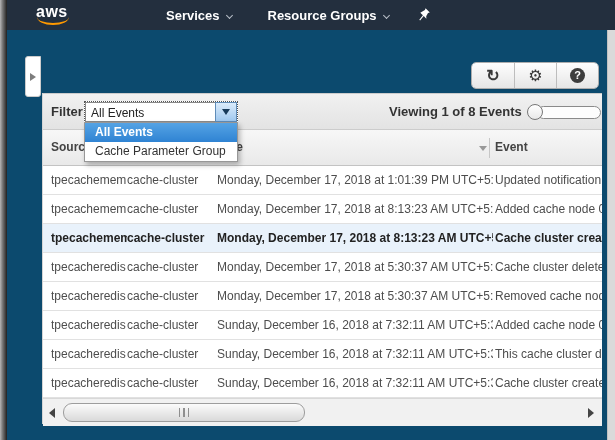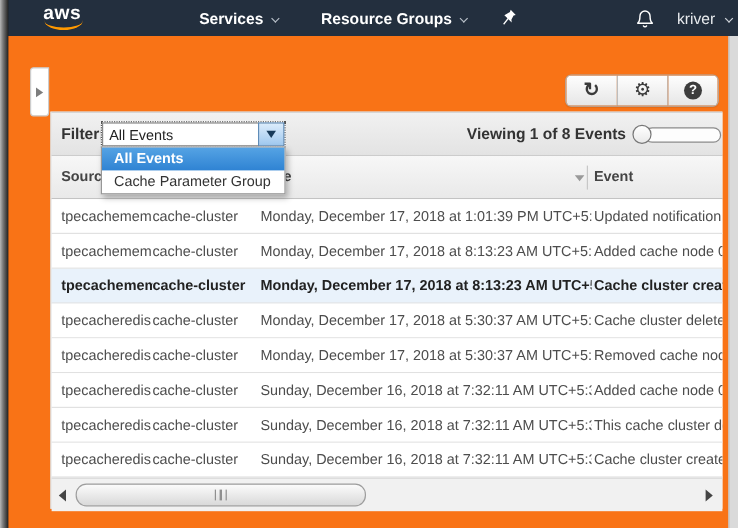--- a/index.html
+++ b/index.html
@@ -1,17 +1,17 @@
 <!DOCTYPE html>
 <html><head>
 <meta charset="utf-8">
 <style>
   * { margin:0; padding:0; box-sizing:border-box; }
   html,body { background:#fff; font-family:"Liberation Sans", sans-serif; }
-  .screen { position:relative; width:615px; height:440px; overflow:hidden; background:#f97316; }
+  .screen { position:relative; width:615px; height:440px; overflow:hidden; background:#0c4a6e; }
 
   
   .navbar { position:absolute; left:0; top:0; width:615px; height:30px;
     background:#232f3e; display:flex; align-items:center; z-index:30; }
   .aws-logo { margin-left:36px; position:relative; width:42px; height:24px; }
   .aws-logo .aws-text { color:#fff; font-weight:700; font-size:16px; letter-spacing:.5px; line-height:18px; }
   .aws-logo .aws-smile { position:absolute; left:1px; top:13px; width:32px; height:9px;
     border-bottom:2.5px solid #f90; border-radius:0 0 90% 90% / 0 0 160% 160%; }
   .nav-item { color:#fff; font-weight:700; font-size:13px; white-space:nowrap; cursor:pointer; }
   .nav-services { margin-left:88px; }
@@ -129,32 +129,20 @@
       <span>Services</span><span class="chev"></span>
     </div>
     <div class="nav-item nav-resource">
       <span>Resource Groups</span><span class="chev"></span>
     </div>
     <div class="nav-pin">
       <svg class="pin-svg" width="15" height="16" viewBox="0 0 15 16">
         <path d="M9.6 1.2 L13.8 5.4 L12.0 5.9 L10.2 9.2 L10.4 11.8 L7.7 9.1 L4.1 13.6 L3.3 12.8 L6.9 8.3 L4.3 5.7 L8.9 3.1 Z" fill="#ffffff"></path>
       </svg>
     </div>
-    <div class="nav-right">
-      <div class="nav-bell">
-        <svg class="bell-svg" width="17" height="17" viewBox="0 0 17 17">
-          <path d="M12.7 6.4a4.2 4.2 0 1 0-8.4 0c0 4.6-1.9 5.9-1.9 5.9h12.2s-1.9-1.3-1.9-5.9" fill="none" stroke="#ffffff" stroke-width="1.2" stroke-linejoin="round"></path>
-          <path d="M9.8 14.6a1.5 1.5 0 0 1-2.6 0" fill="none" stroke="#ffffff" stroke-width="1.2" stroke-linecap="round"></path>
-        </svg>
-      </div>
-      <div style="display:flex;align-items:center;margin-right:3px;">
-        <span class="nav-user">kriver</span>
-          <span class="user-chev"></span>
-      </div>
-    </div>
   </div>
 
   <div class="left-strip"></div>
   <div class="right-strip"></div>
 
   <div class="expand-tab">
     <span class="tri-right"></span>
   </div>
 
   <div class="toolbar">

